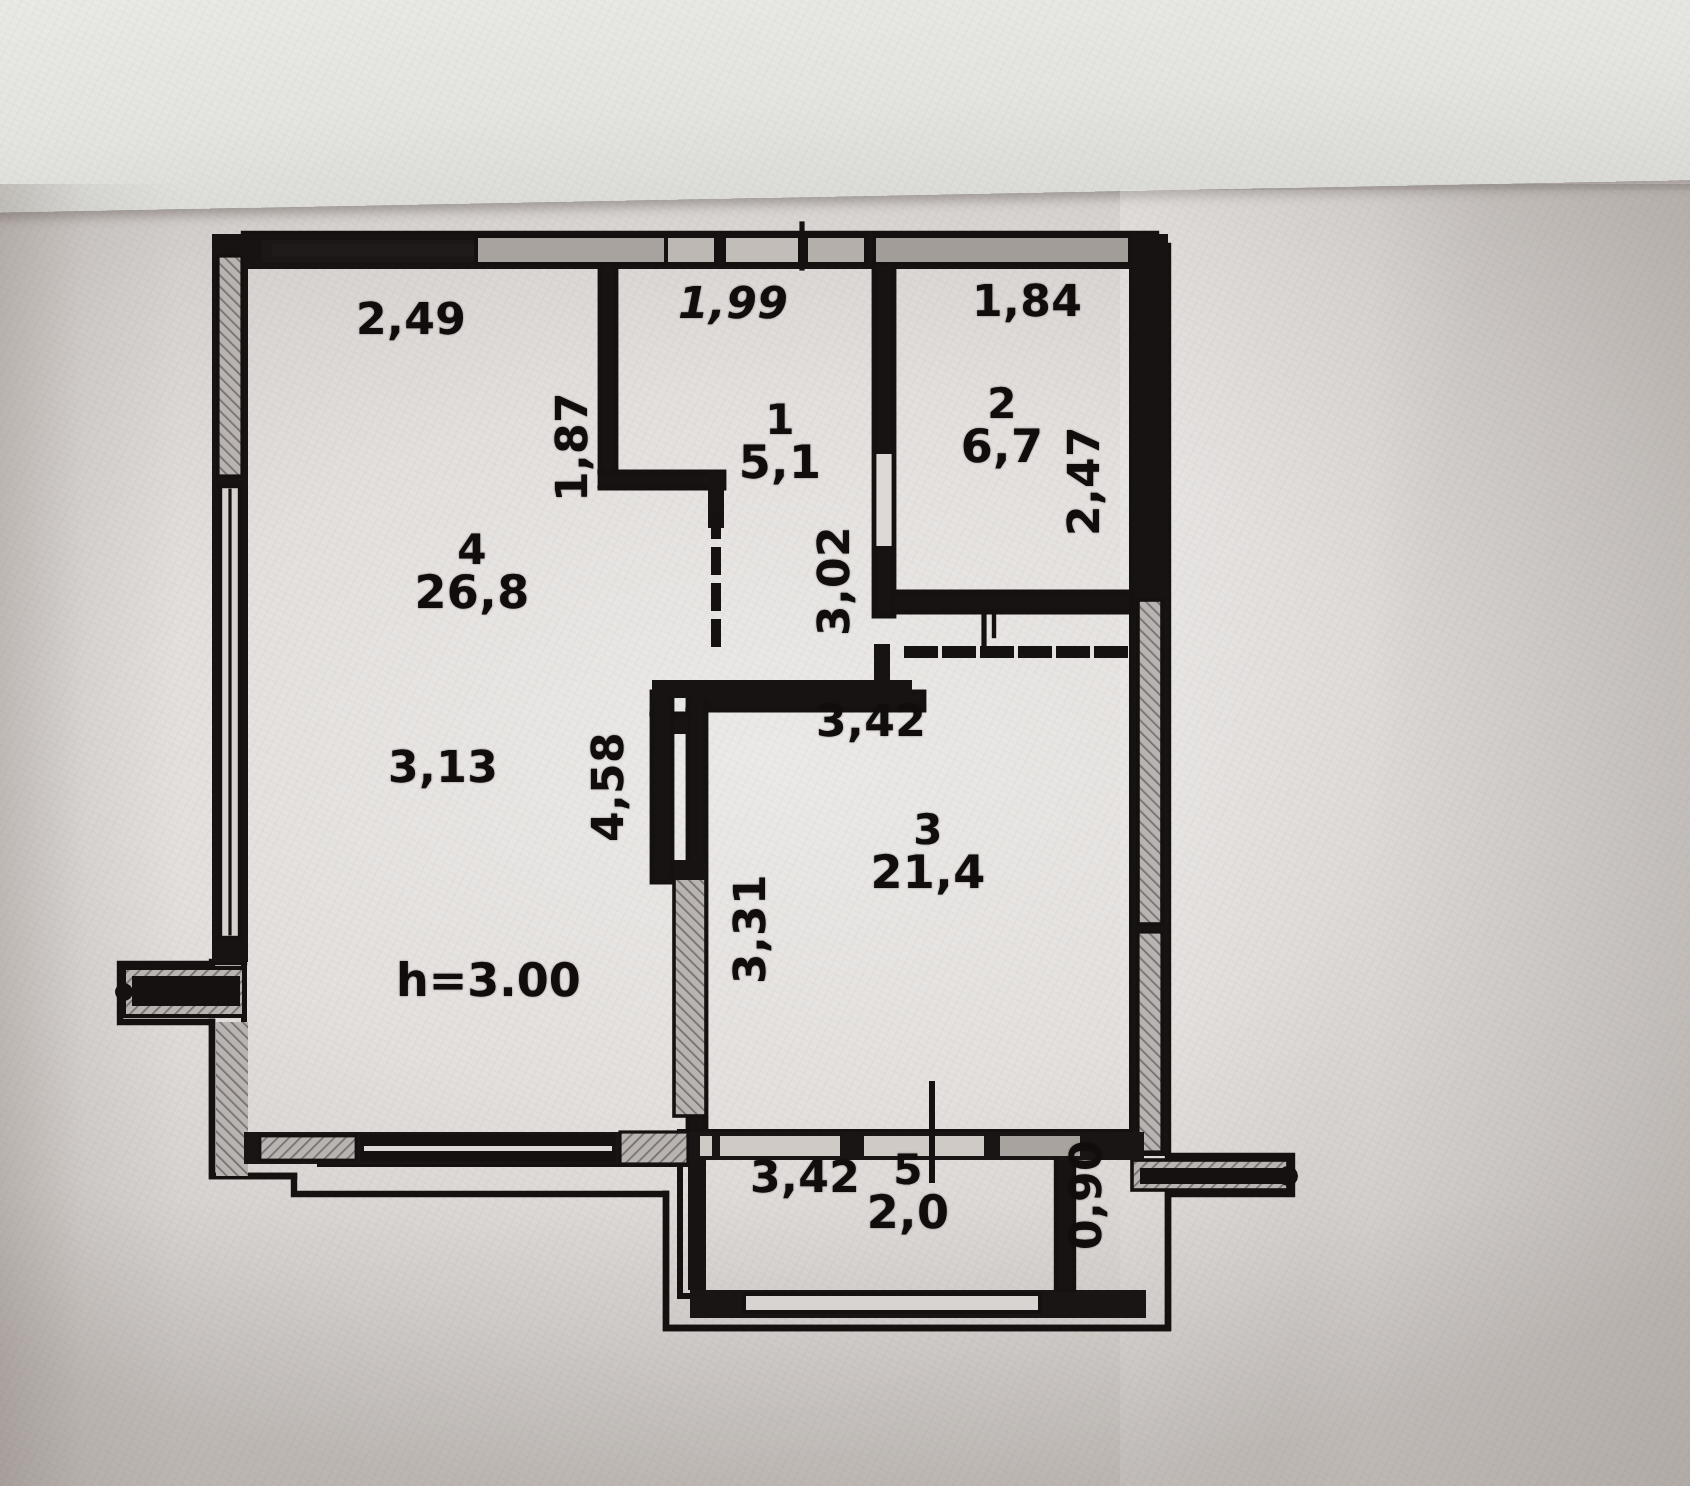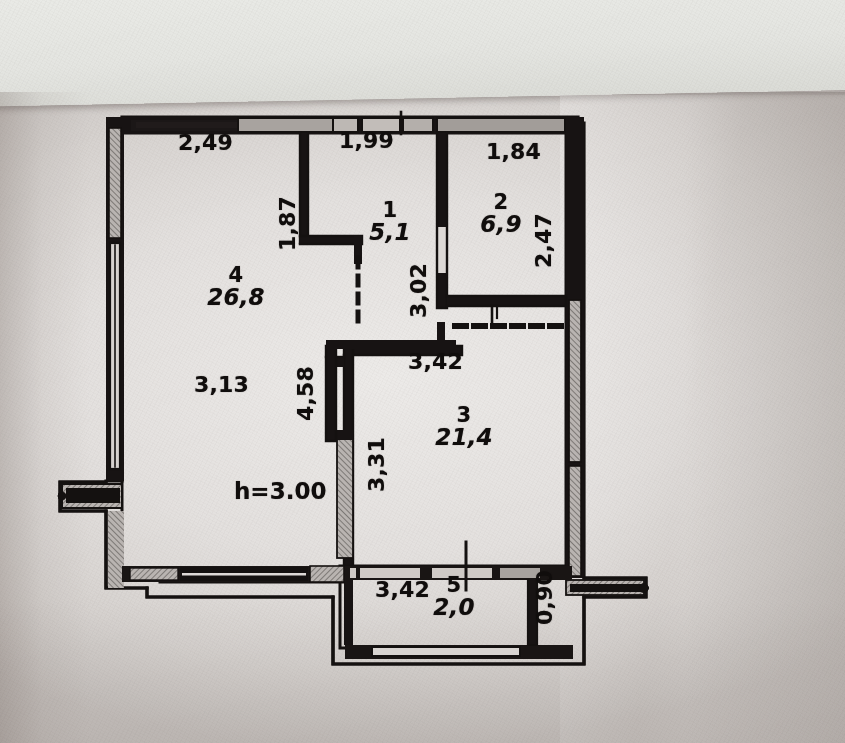--- a/index.html
+++ b/index.html
@@ -58,24 +58,24 @@
     color:#100d0c;
     font-family:"DejaVu Sans", sans-serif;
     font-weight:700;
     letter-spacing:.2px;
     white-space:nowrap;
     text-shadow:0 0 1px rgba(20,16,14,.55);
     -webkit-font-smoothing:none;
   }
   .dim{font-size:22px;}
   .roomnum{font-size:21px;text-align:center;}
-  .roomarea{font-size:23px;text-align:center;font-style:italic;}
+  .roomarea{font-size:23px;text-align:center;}
   .rot{transform-origin:50% 50%;}
   .rot90{transform:rotate(-90deg);}
-  .hh{font-size:23px;letter-spacing:0px;margin-left:36px;}
+  .hh{font-size:23px;letter-spacing:0px;}
 
   .roombox{position:absolute;text-align:center;line-height:1.02;}
   .roombox .roomnum{position:static;display:block;}
   .roombox .roomarea{position:static;display:block;}
 
   
   .wm{
     position:absolute;left:330px;top:342px;
     font-family:"DejaVu Sans", sans-serif;
     font-size:62px;font-weight:700;color:rgba(255,255,255,.80);
@@ -225,38 +225,38 @@
 
       <rect x="344" y="580" width="9" height="65" fill="#171313" stroke="none"></rect>
 
       <path d="M333,597 L147,597 L147,588" stroke-width="3" fill="none"></path>
 
       <rect x="310" y="566" width="34" height="16" fill="url(#hatch)" stroke="#141110" stroke-width="1.6"></rect>
     </g>
   </svg>
 
 
-  <div class="lbl dim" style="left:178px;top:130px;text-align:center;">2,49</div>
-  <div class="lbl dim" style="left:339px;top:128px;">1,99</div>
+  <div class="lbl dim" style="left:178px;top:148px;text-align:center;">2,49</div>
+  <div class="lbl dim" style="left:339px;top:140px;font-style:italic;">1,99</div>
   <div class="lbl dim" style="left:486px;top:139px;">1,84</div>
 
   <div class="lbl dim rot rot90" style="left:257px;top:211px;width:60px;text-align:center;">1,87</div>
 
   <div class="lbl dim rot rot90" style="left:388px;top:278px;width:60px;text-align:center;">3,02</div>
 
   <div class="lbl dim rot rot90" style="left:513px;top:228px;width:60px;text-align:center;">2,47</div>
 
   <div class="roombox" style="left:355px;top:200px;width:70px;">
     <span class="lbl roomnum" style="position:static;">1</span>
     <span class="lbl roomarea" style="position:static;">5,1</span>
   </div>
 
   <div class="roombox" style="left:466px;top:192px;width:70px;">
     <span class="lbl roomnum" style="position:static;">2</span>
-    <span class="lbl roomarea" style="position:static;">6,9</span>
+    <span class="lbl roomarea" style="position:static;">6,7</span>
   </div>
 
   <div class="roombox" style="left:196px;top:265px;width:80px;">
     <span class="lbl roomnum" style="position:static;">4</span>
     <span class="lbl roomarea" style="position:static;">26,8</span>
   </div>
 
   <div class="roombox" style="left:424px;top:405px;width:80px;">
     <span class="lbl roomnum" style="position:static;">3</span>
     <span class="lbl roomarea" style="position:static;">21,4</span>

